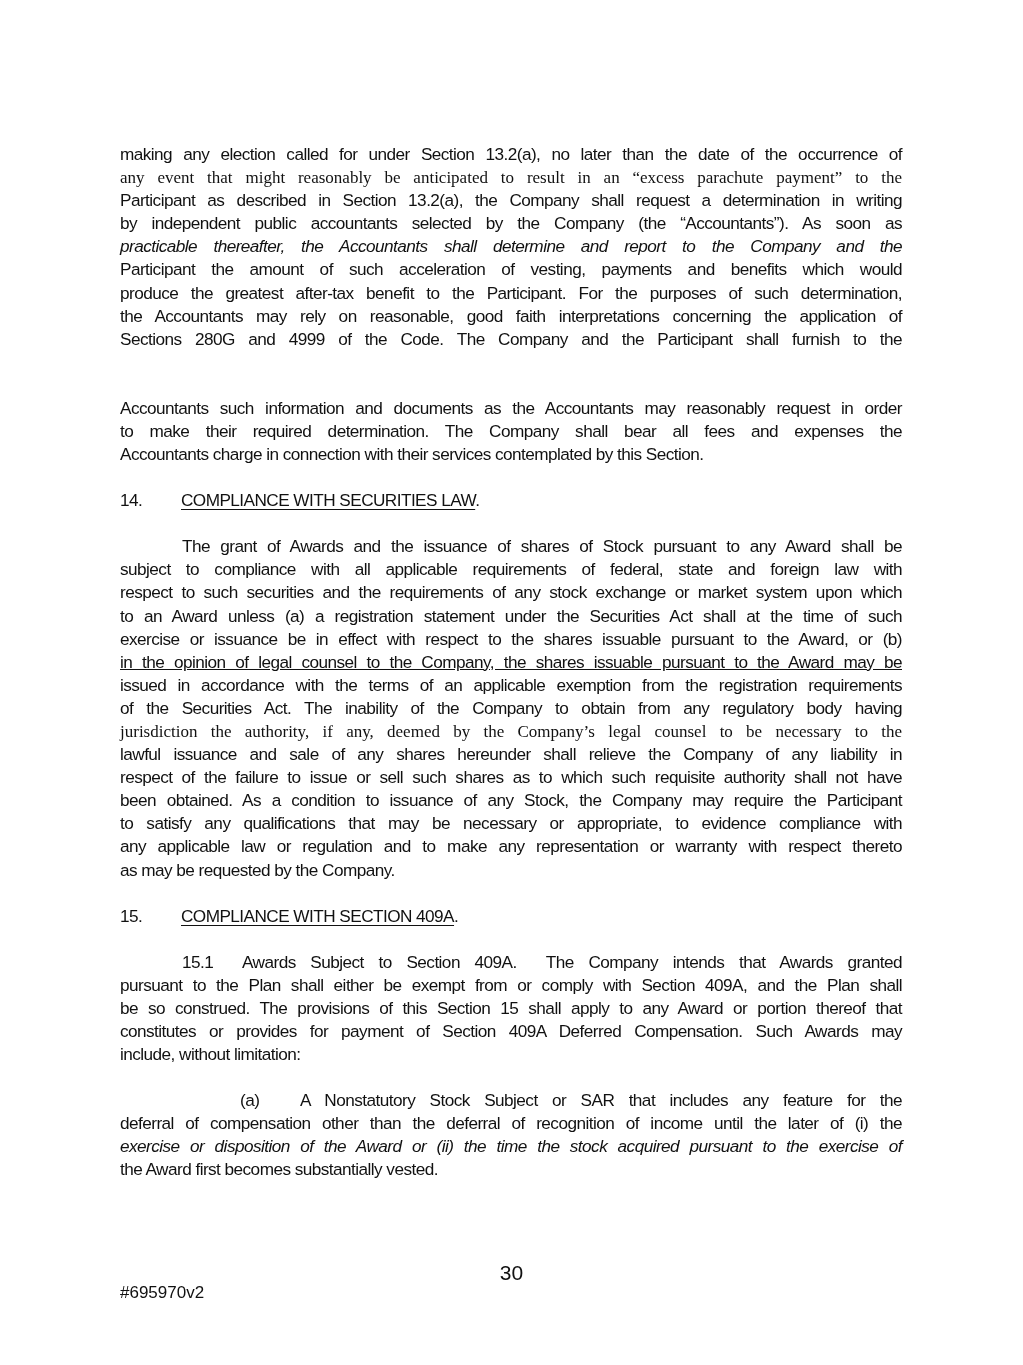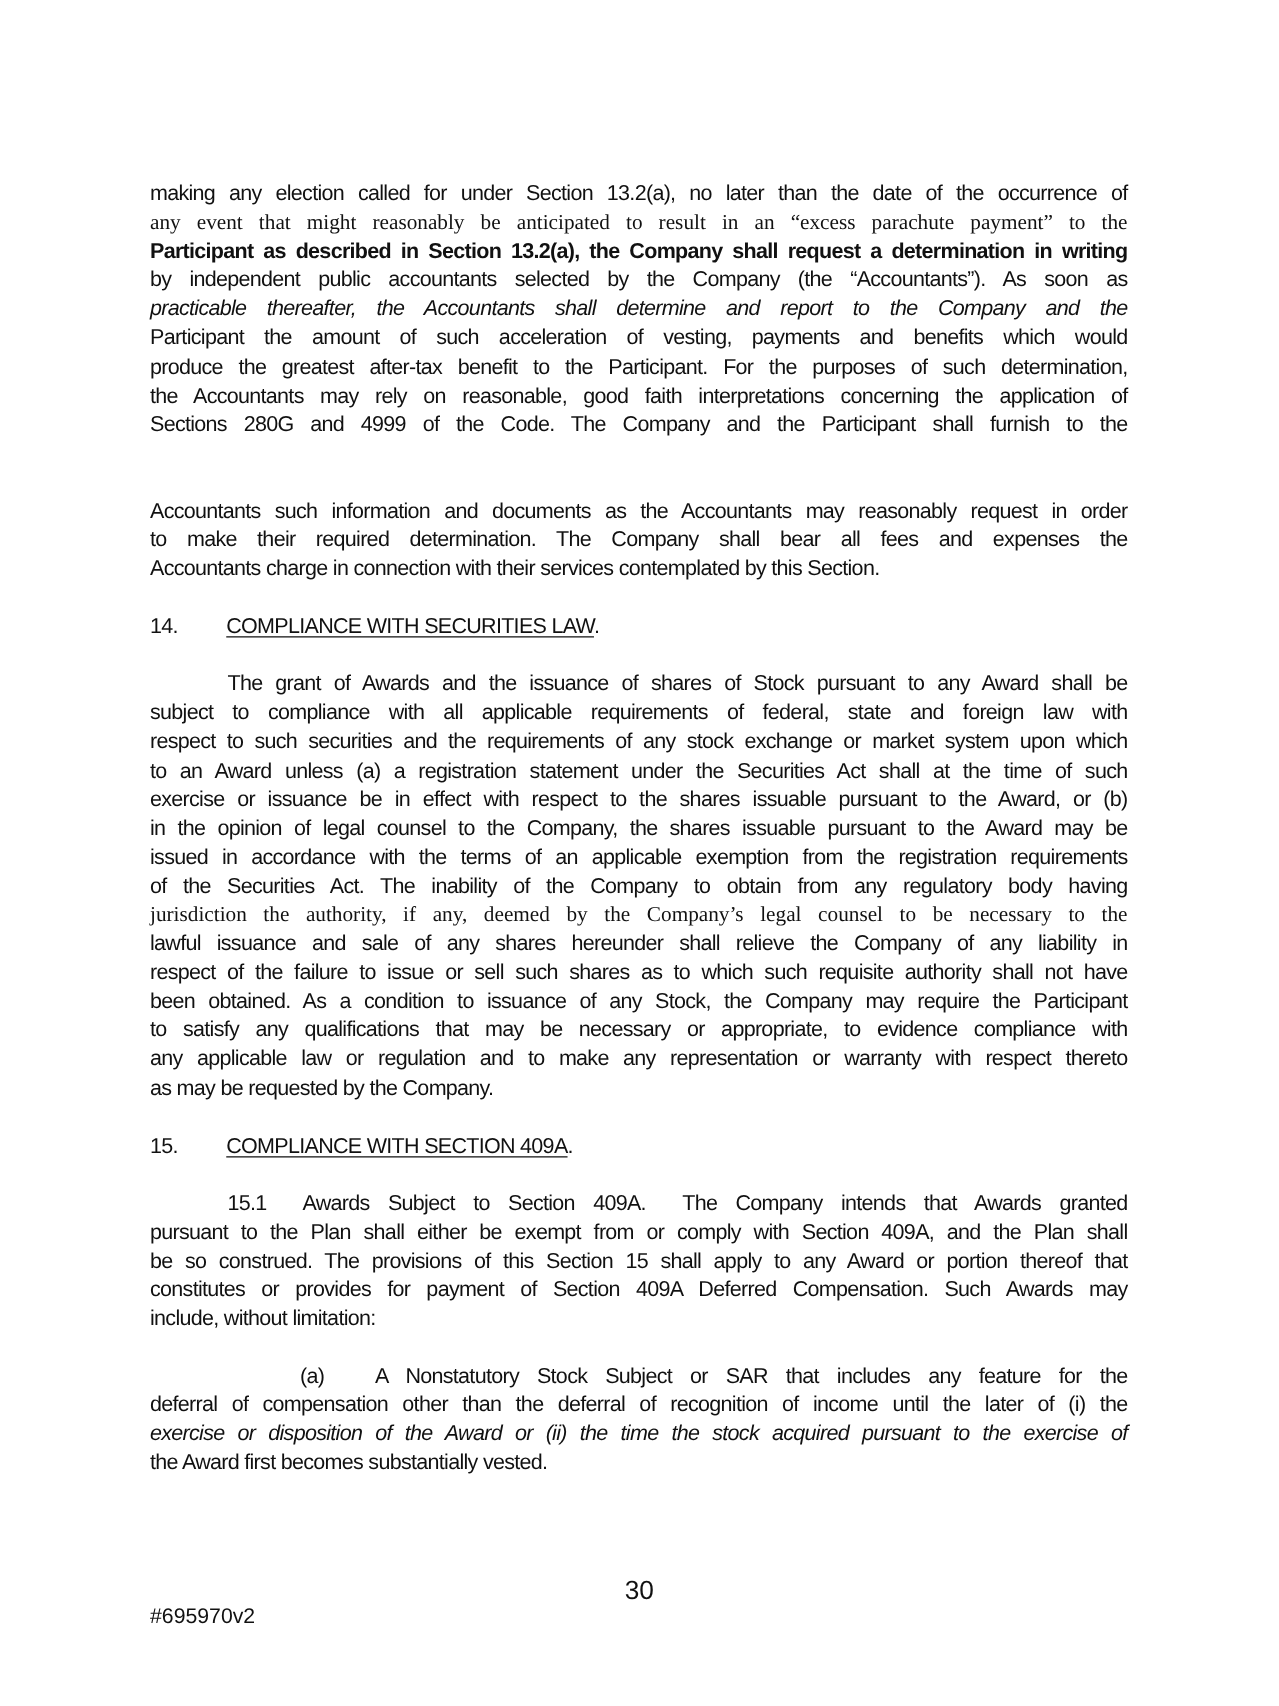--- a/index.html
+++ b/index.html
@@ -30,21 +30,21 @@
   }
 </style>
 </head>
 <body>
 
 <div class="page">
 
   <div class="block">
     <div class="para" style="text-align-last: justify;">making any election called for under Section 13.2(a), no later than the date of the occurrence of</div>
     <div class="para serif-line" style="text-align-last: justify;">any event that might reasonably be anticipated to result in an “excess parachute payment” to the</div>
-    <div class="para" style="text-align-last: justify; font-weight: bold;">Participant as described in Section 13.2(a), the Company shall request a determination in writing</div>
+    <div class="para" style="text-align-last: justify;">Participant as described in Section 13.2(a), the Company shall request a determination in writing</div>
     <div class="para" style="text-align-last: justify;">by independent public accountants selected by the Company (the “Accountants”).  As soon as</div>
     <div class="para" style="text-align-last: justify; font-style: italic;">practicable thereafter, the Accountants shall determine and report to the Company and the</div>
     <div class="para" style="text-align-last: justify;">Participant the amount of such acceleration of vesting, payments and benefits which would</div>
     <div class="para" style="text-align-last: justify;">produce the greatest after-tax benefit to the Participant.  For the purposes of such determination,</div>
     <div class="para" style="text-align-last: justify;">the Accountants may rely on reasonable, good faith interpretations concerning the application of</div>
     <div class="para" style="text-align-last: justify;">Sections 280G and 4999 of the Code.  The Company and the Participant shall furnish to the</div>
     <div class="para" style="text-align-last: justify; margin-top: 46px;">Accountants such information and documents as the Accountants may reasonably request in order</div>
     <div class="para" style="text-align-last: justify;">to make their required determination.  The Company shall bear all fees and expenses the</div>
     <div class="para">Accountants charge in connection with their services contemplated by this Section.</div>
   </div>
@@ -52,21 +52,21 @@
   <div class="heading">
     <span class="num">14.</span><span class="title">COMPLIANCE WITH SECURITIES LAW</span><span>.</span>
   </div>
 
   <div class="block">
     <div class="para indent1" style="text-align-last: justify;">The grant of Awards and the issuance of shares of Stock pursuant to any Award shall be</div>
     <div class="para" style="text-align-last: justify;">subject to compliance with all applicable requirements of federal, state and foreign law with</div>
     <div class="para" style="text-align-last: justify;">respect to such securities and the requirements of any stock exchange or market system upon which</div>
     <div class="para" style="text-align-last: justify;">to an Award unless (a) a registration statement under the Securities Act shall at the time of such</div>
     <div class="para" style="text-align-last: justify;">exercise or issuance be in effect with respect to the shares issuable pursuant to the Award, or (b)</div>
-    <div class="para" style="text-align-last: justify;">in the opinion of legal counsel to the Company, the shares issuable pursuant to the Award may be</div>
+    <div class="para" style="text-align-last: justify; text-decoration: underline;">in the opinion of legal counsel to the Company, the shares issuable pursuant to the Award may be</div>
     <div class="para" style="text-align-last: justify;">issued in accordance with the terms of an applicable exemption from the registration requirements</div>
     <div class="para" style="text-align-last: justify;">of the Securities Act.  The inability of the Company to obtain from any regulatory body having</div>
     <div class="para serif-line" style="text-align-last: justify;">jurisdiction the authority, if any, deemed by the Company’s legal counsel to be necessary to the</div>
     <div class="para" style="text-align-last: justify;">lawful issuance and sale of any shares hereunder shall relieve the Company of any liability in</div>
     <div class="para" style="text-align-last: justify;">respect of the failure to issue or sell such shares as to which such requisite authority shall not have</div>
     <div class="para" style="text-align-last: justify;">been obtained.  As a condition to issuance of any Stock, the Company may require the Participant</div>
     <div class="para" style="text-align-last: justify;">to satisfy any qualifications that may be necessary or appropriate, to evidence compliance with</div>
     <div class="para" style="text-align-last: justify;">any applicable law or regulation and to make any representation or warranty with respect thereto</div>
     <div class="para">as may be requested by the Company.</div>
   </div>

